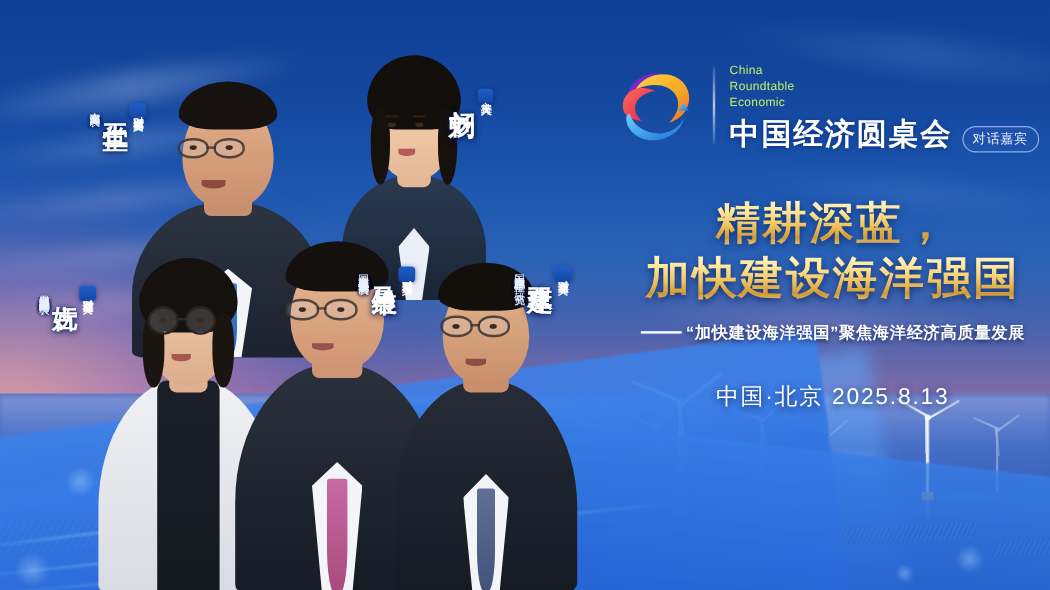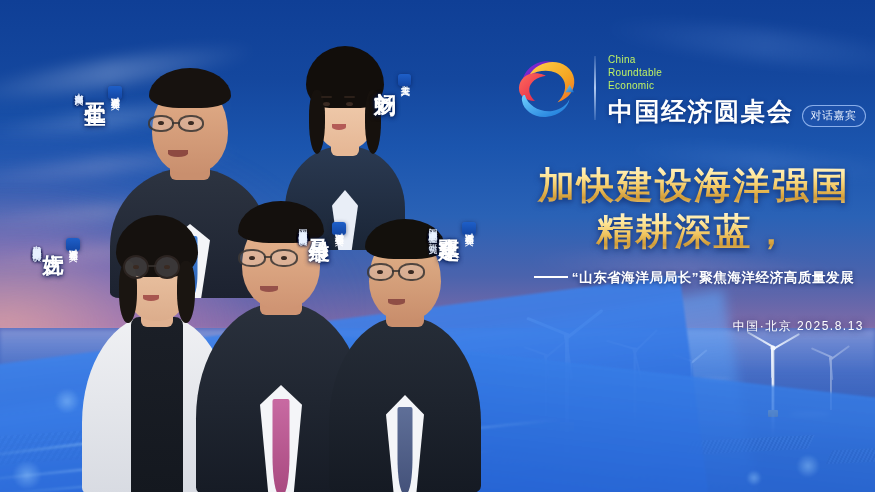--- a/index.html
+++ b/index.html
@@ -233,22 +233,22 @@
     margin-top:13px;
     color:#ffffff;
     font-size:13.5px;
     letter-spacing:.6px;
     font-weight:bold;
     text-shadow:0 1px 4px rgba(10,30,90,.85);
     white-space:nowrap;
   }
   .hl-dash{display:inline-block;width:34px;height:2px;background:#fff;vertical-align:4px;margin-right:4px;}
   .datebar{
-    position:absolute;left:524px;top:318px;width:340px;text-align:right;
-    color:#ffffff;font-size:12px;letter-spacing:1.5px;
+    position:absolute;left:524px;top:318px;width:340px;text-align:center;
+    color:#ffffff;font-size:19px;letter-spacing:1.5px;
     text-shadow:0 1px 6px rgba(10,30,90,.9);
   }
 </style>
 </head>
 <body>
 
 <div class="stage">
 
   <div class="bg-sky"></div>
   <div class="bg-glow-left"></div>
@@ -482,22 +482,22 @@
       <div class="logo-en">Roundtable</div>
       <div class="logo-en">Economic</div>
       <div class="logo-cn-row">
         <div class="logo-cn">中国经济圆桌会</div>
         <div class="issue-badge">对话嘉宾</div>
       </div>
     </div>
   </div>
 
   <div class="headline">
+    <div class="hl-line">精耕深蓝，</div>
     <div class="hl-line">加快建设海洋强国</div>
-    <div class="hl-line">精耕深蓝，</div>
     <div class="hl-sub">
-      <span class="hl-dash"></span><span>“山东省海洋局局长”聚焦海洋经济高质量发展</span>
+      <span class="hl-dash"></span><span>“加快建设海洋强国”聚焦海洋经济高质量发展</span>
     </div>
   </div>
 
   <div class="datebar">中国·北京  2025.8.13</div>
 
 </div>
 
 </body></html>

